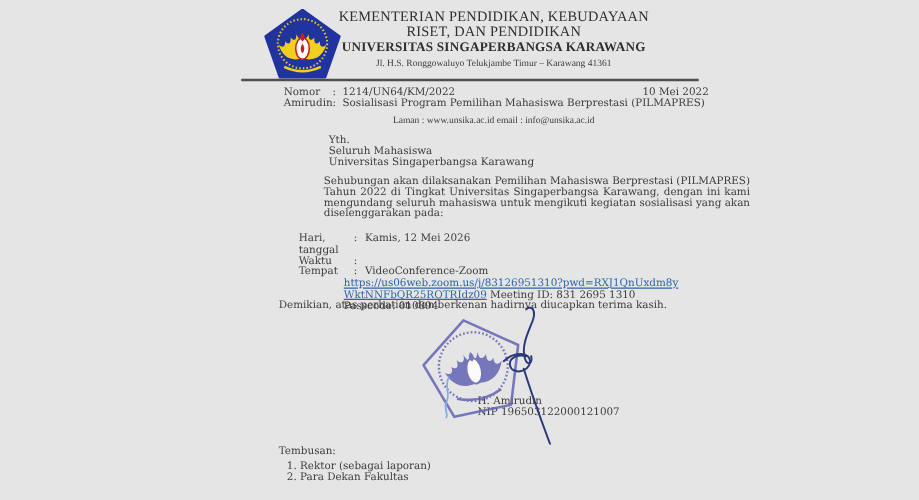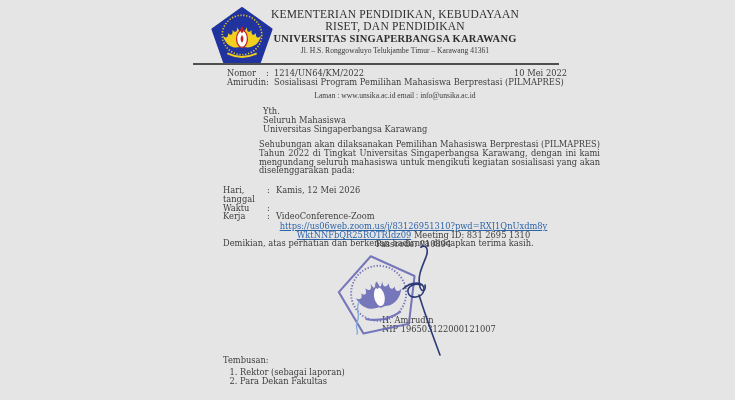--- a/index.html
+++ b/index.html
@@ -19,23 +19,23 @@
   .lh5 { font-size:7.6px; line-height:9px; color:#3a3a3a;margin-top:36px; }
   .rule { position:absolute; left:193px; top:63px; width:366px; border-top:2px solid #4f4f4f; }
 
   
   .letter-text { font-size:8.3px; line-height:8.8px; }
   .meta { position:absolute; left:227px; top:69px; width:345px; }
   .meta-row { display:grid; grid-template-columns:39px 8px auto; }
   .meta-date { position:absolute; right:5px; top:0; }
   .recipient { position:absolute; left:223px; top:107px;margin-left:40px; }
   .para { position:absolute; left:223px; top:140px; width:341px; text-align:justify;margin-left:36px; }
-  .details { position:absolute; left:223px; top:186px; width:345px; }
+  .details { position:absolute; left:239px; top:186px; width:345px; }
   .detail-row { display:grid; grid-template-columns:44px 9px auto; }
-  .url-block { margin-left:36px; margin-top:1px;text-align:center; }
+  .url-block { margin-left:36px; margin-top:1px; }
   .link { color:#2e64a8; text-decoration:underline; cursor:pointer; }
   .closing { position:absolute; left:223px; top:239px; }
   .sig-title { position:absolute; left:378px; top:248px; line-height:9px; }
   .sig-name { position:absolute; left:382px; top:316px; line-height:8.8px; }
   .tembusan { position:absolute; left:223px; top:356px; }
   .tembusan ol { margin:3px 0 0 0; padding-left:17px; }
   .tembusan li { line-height:9.2px; }
 
   
   .stamp { position:absolute; left:336px; top:252px; width:86px; height:86px;
@@ -96,21 +96,21 @@
     <div class="detail-row">
       <span>Hari, tanggal</span>
       <span>:</span>
       <span>Kamis, 12 Mei 2026</span>
     </div>
     <div class="detail-row">
       <span>Waktu</span>
       <span>:</span>
     </div>
     <div class="detail-row">
-      <span>Kerja</span>
+      <span>Tempat</span>
       <span>:</span>
       <span>VideoConference-Zoom</span>
     </div>
     <div class="url-block">
       <div>
         <a class="link"><span>https://us06web.zoom.us/j/83126951310?pwd=RXJ1QnUxdm8y</span></a>
       </div>
       <div>
         <a class="link"><span>WktNNFbQR25ROTRIdz09</span></a>
         <span>Meeting ID: 831 2695 1310</span>

